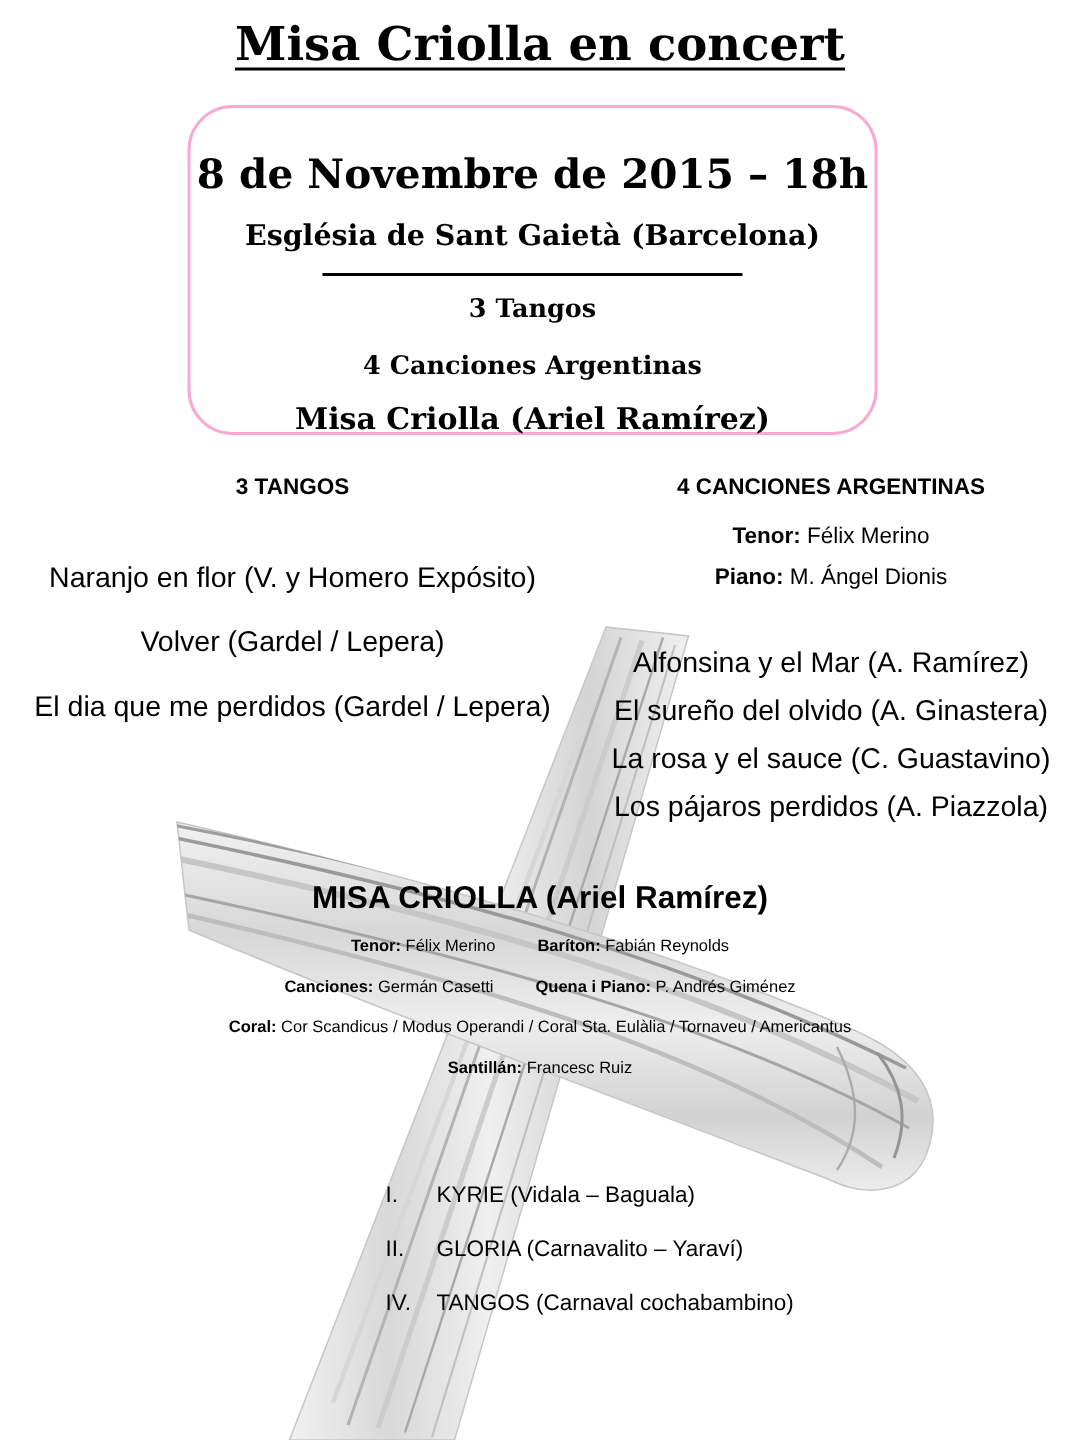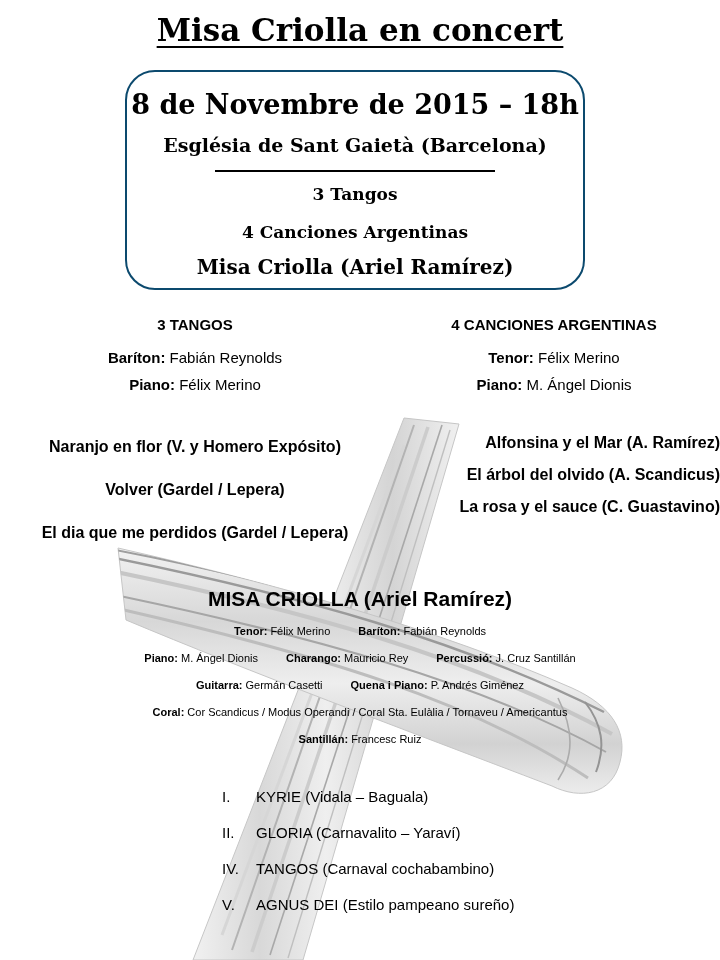--- a/index.html
+++ b/index.html
@@ -6,51 +6,51 @@
   .page{position:relative;width:720px;height:960px;background:#ffffff;overflow:hidden;
         font-family:"Liberation Sans",sans-serif;color:#000;}
   .bg-cross{position:absolute;left:0;top:0;z-index:0;}
   .content{position:relative;z-index:1;}
 
   .poster-title{position:absolute;top:12px;left:0;width:100%;text-align:center;
     font-family:"DejaVu Serif",serif;font-weight:bold;font-size:31px;
     text-decoration:underline;text-decoration-thickness:2px;text-underline-offset:5px;}
 
   .info-box{position:absolute;left:125px;top:70px;width:460px;height:220px;box-sizing:border-box;
-    border:2px solid #0c4a6e;border-radius:30px;text-align:center;
-    font-family:"DejaVu Serif",serif;font-weight:bold;padding-top:18px;}
+    border:2px solid #f9a8d4;border-radius:30px;text-align:center;
+    font-family:"DejaVu Serif",serif;font-weight:bold;padding-top:30px;}
   .box-line1{font-size:27px;line-height:30px;}
   .box-line2{font-size:19px;line-height:26px;margin-top:12px;}
   .box-divider{width:280px;border-top:2px solid #000;margin:12px auto 0;}
   .box-item-small{font-size:17px;line-height:20px;margin-top:12px;}
   .box-item-small + .box-item-small{margin-top:18px;}
   .box-item-big{font-size:20px;line-height:26px;margin-top:12px;}
 
   .columns{position:absolute;top:317px;left:0;width:720px;display:flex;}
   .col{text-align:center;}
   .col-left{width:350px;margin-left:20px;}
   .col-right{width:332px;margin-left:18px;}
   .col-header{font-size:15px;font-weight:bold;line-height:16px;}
   .performers{margin-top:16px;}
   .performer{font-size:15px;line-height:18px;margin-top:9px;}
   .performer:first-child{margin-top:0;}
   .performer b{font-weight:bold;}
   .songs{margin-top:44px;}
   .col-right .songs{margin-top:40px;}
-  .song{font-size:16px;line-height:18px;margin-bottom:25px;font-weight:bold;}
-  .col-right .song{margin-bottom:14px;text-align:right;}
+  .song{font-size:19px;line-height:18px;margin-bottom:25px;}
+  .col-right .song{margin-bottom:14px;}
 
   .misa{position:absolute;top:586px;left:0;width:720px;text-align:center;}
   .misa-title{font-size:21px;font-weight:bold;line-height:26px;margin-bottom:6px;}
   .credit-line{font-size:11px;line-height:27px;}
   .credit-group{display:inline-block;margin:0 14px;white-space:nowrap;}
   .credit-label{font-weight:bold;}
 
   .movements{position:absolute;top:788px;left:222px;}
-  .movement{font-size:15px;line-height:18px;margin-bottom:18px;white-space:nowrap;}
+  .movement{font-size:15px;line-height:18px;margin-bottom:18px;white-space:nowrap;margin-left:35px;}
   .movement-numeral{display:inline-block;width:34px;}
 </style>
 </head>
 <body>
 
 <div class="page">
 
   <svg class="bg-cross" width="720" height="960" viewBox="0 0 720 960" aria-hidden="true">
     <defs>
       <linearGradient id="gv" x1="0" y1="0" x2="1" y2="0">
@@ -105,56 +105,51 @@
       <div class="box-line2">Església de Sant Gaietà (Barcelona)</div>
       <div class="box-divider"></div>
       <div class="box-item-small">3 Tangos</div>
       <div class="box-item-small">4 Canciones Argentinas</div>
       <div class="box-item-big">Misa Criolla (Ariel Ramírez)</div>
     </div>
 
     <div class="columns">
       <div class="col col-left">
         <div class="col-header">3 TANGOS</div>
-        <div class="performers" id="left-performers">
-            <div class="performer"><b class="credit-label">Baríton:</b> Fabián Reynolds</div>
-            <div class="performer"><b class="credit-label">Piano:</b> Félix Merino</div>
-          </div>
         <div class="songs" id="left-songs">
             <div class="song">Naranjo en flor (V. y Homero Expósito)</div>
             <div class="song">Volver (Gardel / Lepera)</div>
             <div class="song">El dia que me perdidos (Gardel / Lepera)</div>
           </div>
       </div>
       <div class="col col-right">
         <div class="col-header">4 CANCIONES ARGENTINAS</div>
         <div class="performers" id="right-performers">
             <div class="performer"><b class="credit-label">Tenor:</b> Félix Merino</div>
             <div class="performer"><b class="credit-label">Piano:</b> M. Ángel Dionis</div>
           </div>
         <div class="songs" id="right-songs">
             <div class="song">Alfonsina y el Mar (A. Ramírez)</div>
-            <div class="song">El árbol del olvido (A. Scandicus)</div>
+            <div class="song">El sureño del olvido (A. Ginastera)</div>
             <div class="song">La rosa y el sauce (C. Guastavino)</div>
+            <div class="song">Los pájaros perdidos (A. Piazzola)</div>
           </div>
       </div>
     </div>
 
     <div class="misa">
       <div class="misa-title">MISA CRIOLLA (Ariel Ramírez)</div>
       <div id="credit-lines">
           <div class="credit-line"><span class="credit-group"><b class="credit-label">Tenor:</b> Félix Merino</span><span class="credit-group"><b class="credit-label">Baríton:</b> Fabián Reynolds</span></div>
-          <div class="credit-line"><span class="credit-group"><b class="credit-label">Piano:</b> M. Ángel Dionis</span><span class="credit-group"><b class="credit-label">Charango:</b> Mauricio Rey</span><span class="credit-group"><b class="credit-label">Percussió:</b> J. Cruz Santillán</span></div>
-          <div class="credit-line"><span class="credit-group"><b class="credit-label">Guitarra:</b> Germán Casetti</span><span class="credit-group"><b class="credit-label">Quena i Piano:</b> P. Andrés Giménez</span></div>
+          <div class="credit-line"><span class="credit-group"><b class="credit-label">Canciones:</b> Germán Casetti</span><span class="credit-group"><b class="credit-label">Quena i Piano:</b> P. Andrés Giménez</span></div>
           <div class="credit-line"><span class="credit-group"><b class="credit-label">Coral:</b> Cor Scandicus / Modus Operandi / Coral Sta. Eulàlia / Tornaveu / Americantus</span></div>
           <div class="credit-line"><span class="credit-group"><b class="credit-label">Santillán:</b> Francesc Ruiz</span></div>
         </div>
     </div>
 
     <div class="movements" id="movements">
         <div class="movement"><span class="movement-numeral">I.</span><span class="movement-text">KYRIE (Vidala – Baguala)</span></div>
         <div class="movement"><span class="movement-numeral">II.</span><span class="movement-text">GLORIA (Carnavalito – Yaraví)</span></div>
         <div class="movement"><span class="movement-numeral">IV.</span><span class="movement-text">TANGOS (Carnaval cochabambino)</span></div>
-        <div class="movement"><span class="movement-numeral">V.</span><span class="movement-text">AGNUS DEI (Estilo pampeano sureño)</span></div>
       </div>
 
   </div>
 </div>
 
 </body></html>

